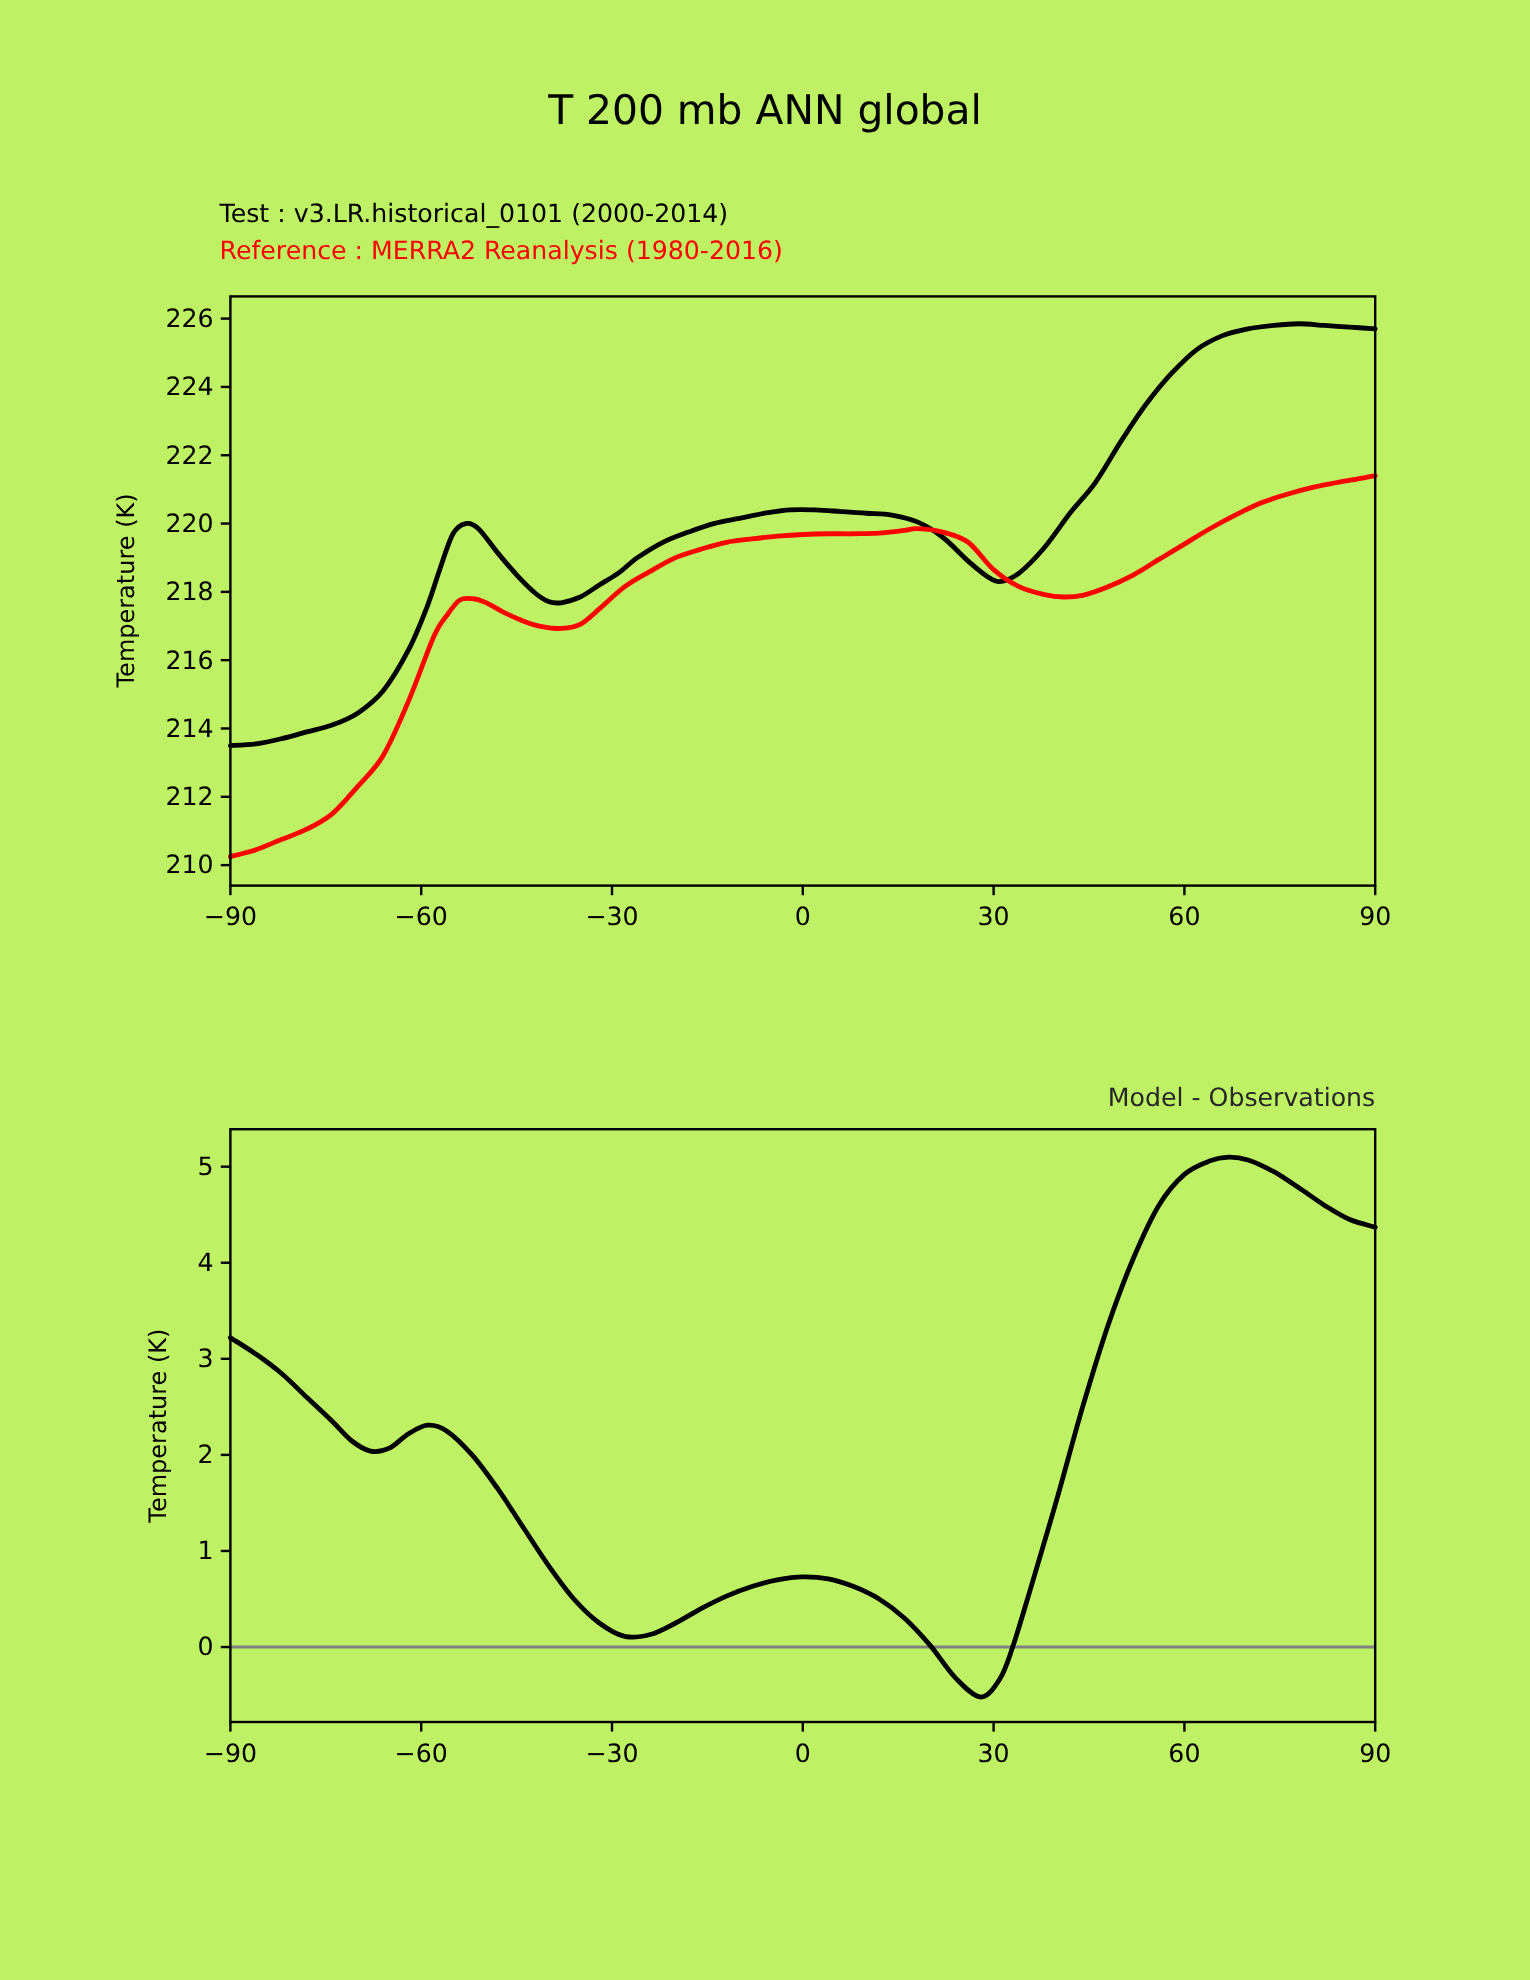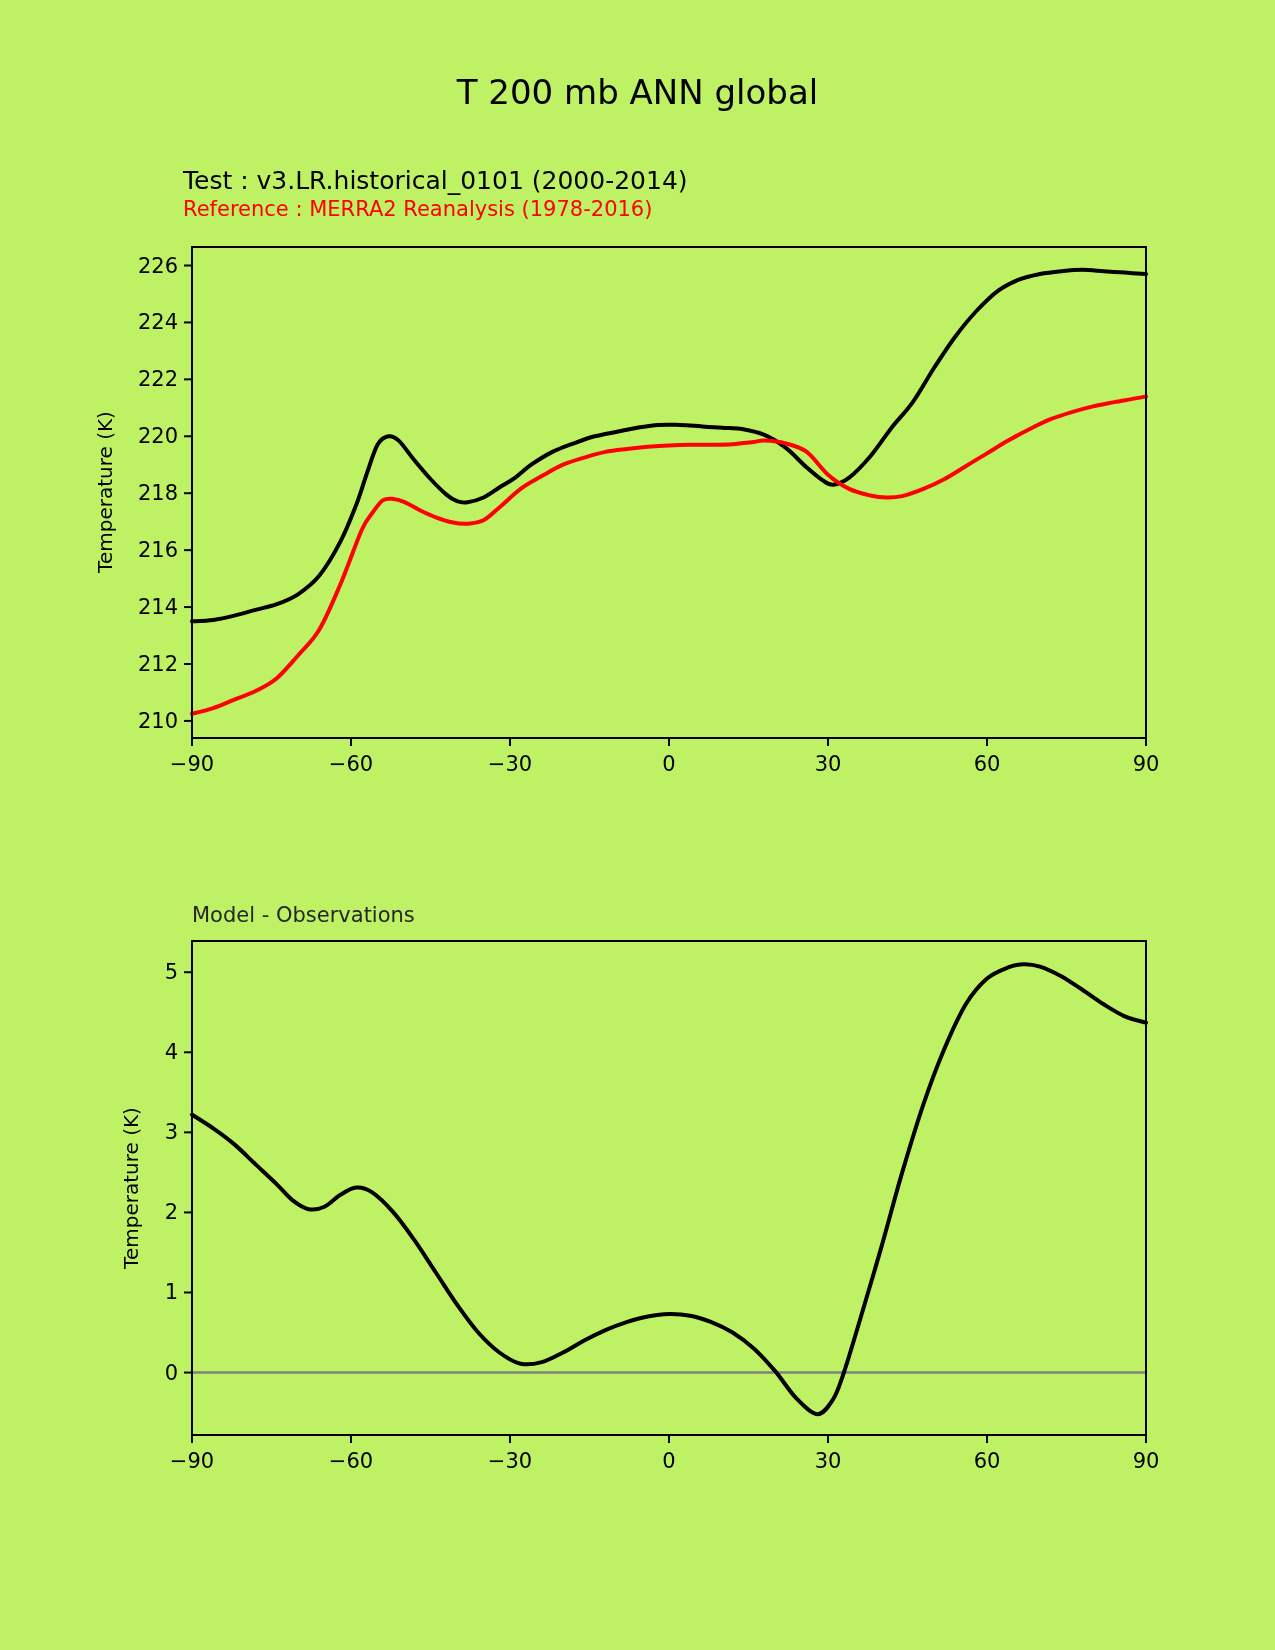--- a/index.html
+++ b/index.html
@@ -1,35 +1,35 @@
 <!DOCTYPE html>
 <html><head>
 <meta charset="utf-8">
 <style>
   html,body{margin:0;padding:0;background:#ffffff;}
   #figure{position:relative;width:1275px;height:1650px;background:#bef264;
           font-family:"DejaVu Sans","Liberation Sans",sans-serif;color:#000;}
   .abs{position:absolute;}
   #main-title{top:72px;left:0;width:1275px;text-align:center;font-size:34px;color:#000;}
-  #test-line{top:166px;left:183px;font-size:25px;color:#000000;}
+  #test-line{top:166px;left:183px;font-size:21px;color:#000000;}
   #ref-line{top:197px;left:183px;font-size:21px;color:#ff0000;}
-  #bottom-title{top:903px;left:192px;width:954px;text-align:left;font-size:21px;color:#262626;}
+  #bottom-title{top:903px;left:192px;width:954px;text-align:right;font-size:21px;color:#262626;}
   .ylabel{width:300px;height:28px;text-align:center;font-size:20px;
           transform:rotate(-90deg);color:#000;}
   #ylabel-top{left:-43px;top:478px;}
   #ylabel-bottom{left:-17px;top:1174px;}
   svg text{font-family:"DejaVu Sans","Liberation Sans",sans-serif;}
 </style>
 </head>
 <body>
 
 <div id="figure">
   <div class="abs" id="main-title">T 200 mb ANN global</div>
   <div class="abs" id="test-line">Test : v3.LR.historical_0101 (2000-2014)</div>
-  <div class="abs" id="ref-line">Reference : MERRA2 Reanalysis (1978-2016)</div>
+  <div class="abs" id="ref-line">Reference : MERRA2 Reanalysis (1980-2016)</div>
   <div class="abs ylabel" id="ylabel-top">Temperature (K)</div>
   <div class="abs ylabel" id="ylabel-bottom">Temperature (K)</div>
   <div class="abs" id="bottom-title">Model - Observations</div>
   <svg class="abs" id="canvas" width="1275" height="1650" viewBox="0 0 1275 1650" style="left:0;top:0;">
       <path d="M192.0 621.3C195.5 621.1 206.1 620.8 213.2 619.9C220.3 618.9 227.3 617.3 234.4 615.6C241.5 613.9 248.5 611.8 255.6 609.9C262.7 608.0 269.7 606.8 276.8 604.2C283.9 601.6 290.9 599.0 298.0 594.3C305.1 589.5 312.1 584.5 319.2 575.8C326.3 567.0 334.2 553.5 340.4 541.6C346.6 529.7 351.9 516.0 356.3 504.6C360.7 493.2 363.4 483.2 366.9 473.3C370.4 463.3 374.0 451.0 377.5 444.8C381.0 438.7 384.6 437.0 388.1 436.3C391.6 435.6 394.3 436.5 398.7 440.6C403.1 444.6 409.3 454.1 414.6 460.5C419.9 466.9 425.2 473.3 430.5 479.0C435.8 484.7 442.0 490.9 446.4 494.6C450.8 498.3 453.5 499.9 457.0 501.2C460.5 502.5 463.2 502.9 467.6 502.3C472.0 501.7 478.2 499.9 483.5 497.5C488.8 495.0 494.1 490.8 499.4 487.5C504.7 484.2 510.0 481.4 515.3 477.6C520.6 473.8 525.0 469.0 531.2 464.7C537.4 460.5 545.3 455.5 552.4 451.9C559.5 448.4 566.5 446.0 573.6 443.4C580.7 440.8 587.7 438.2 594.8 436.3C601.9 434.4 608.9 433.4 616.0 432.0C623.1 430.6 630.1 428.9 637.2 427.7C644.3 426.6 651.3 425.4 658.4 424.9C665.5 424.4 672.5 424.7 679.6 424.9C686.7 425.1 693.7 425.8 700.8 426.3C707.9 426.8 714.9 427.3 722.0 427.7C729.1 428.2 736.1 428.0 743.2 429.2C750.3 430.4 757.3 431.8 764.4 434.9C771.5 437.9 778.5 442.2 785.6 447.7C792.7 453.1 800.6 462.1 806.8 467.6C813.0 473.0 818.3 477.6 822.7 480.4C827.1 483.2 828.9 485.1 833.3 484.7C837.7 484.2 843.0 482.3 849.2 477.6C855.4 472.8 863.3 464.5 870.4 456.2C877.5 447.9 884.5 436.8 891.6 427.7C898.7 418.7 905.7 412.1 912.8 402.1C919.9 392.2 926.9 378.9 934.0 368.0C941.1 357.1 948.1 346.1 955.2 336.7C962.3 327.2 969.3 318.6 976.4 311.0C983.5 303.5 990.5 296.3 997.6 291.1C1004.7 285.9 1011.7 282.6 1018.8 279.7C1025.9 276.9 1032.9 275.5 1040.0 274.0C1047.1 272.6 1054.1 271.9 1061.2 271.2C1068.3 270.5 1075.3 269.8 1082.4 269.8C1089.5 269.8 1096.5 270.7 1103.6 271.2C1110.7 271.7 1117.7 272.1 1124.8 272.6C1131.9 273.1 1142.5 273.8 1146.0 274.0" fill="none" stroke="#000000" stroke-width="4" stroke-linecap="round"></path>
       <path d="M192.0 713.8C195.5 712.9 206.1 710.5 213.2 708.1C220.3 705.7 227.3 702.4 234.4 699.6C241.5 696.7 248.5 694.6 255.6 691.0C262.7 687.5 269.7 684.2 276.8 678.2C283.9 672.3 290.9 663.5 298.0 655.5C305.1 647.4 312.1 641.7 319.2 629.8C326.3 618.0 333.3 600.9 340.4 584.3C347.5 567.7 356.3 542.1 361.6 530.2C366.9 518.4 368.7 518.1 372.2 513.1C375.7 508.2 379.3 502.7 382.8 500.3C386.3 498.0 389.9 498.7 393.4 498.9C396.9 499.1 399.6 499.9 404.0 501.8C408.4 503.6 414.6 507.7 419.9 510.3C425.2 512.9 430.5 515.4 435.8 517.4C441.1 519.4 446.4 521.2 451.7 522.2C457.0 523.3 462.3 524.0 467.6 523.7C472.9 523.3 478.2 523.0 483.5 520.3C488.8 517.5 493.2 512.7 499.4 507.4C505.6 502.2 513.5 494.2 520.6 488.9C527.7 483.7 534.7 480.2 541.8 476.1C548.9 472.1 555.9 467.8 563.0 464.7C570.1 461.7 577.1 459.8 584.2 457.6C591.3 455.5 598.3 453.4 605.4 451.9C612.5 450.5 619.5 449.9 626.6 449.1C633.7 448.2 640.7 447.4 647.8 446.8C654.9 446.2 661.9 445.7 669.0 445.4C676.1 445.1 683.1 444.9 690.2 444.8C697.3 444.7 704.3 444.9 711.4 444.8C718.5 444.7 725.5 444.7 732.6 444.3C739.7 443.8 748.5 442.6 753.8 442.0C759.1 441.4 759.1 440.3 764.4 440.6C769.7 440.8 778.5 441.5 785.6 443.4C792.7 445.3 799.7 446.7 806.8 451.9C813.9 457.2 820.9 468.5 828.0 474.7C835.1 480.9 842.1 485.5 849.2 488.9C856.3 492.4 864.2 494.1 870.4 495.5C876.6 496.9 881.0 497.4 886.3 497.5C891.6 497.6 896.0 497.5 902.2 496.1C908.4 494.6 916.3 491.8 923.4 488.9C930.5 486.1 937.5 482.8 944.6 479.0C951.7 475.2 958.7 470.4 965.8 466.2C972.9 461.9 979.9 457.6 987.0 453.4C994.1 449.1 1001.1 444.6 1008.2 440.6C1015.3 436.5 1022.3 432.7 1029.4 429.2C1036.5 425.6 1043.5 422.1 1050.6 419.2C1057.7 416.4 1064.7 414.2 1071.8 412.1C1078.9 410.0 1085.9 408.1 1093.0 406.4C1100.1 404.7 1107.1 403.5 1114.2 402.1C1121.3 400.8 1130.1 399.4 1135.4 398.4C1140.7 397.5 1144.2 396.8 1146.0 396.4" fill="none" stroke="#ff0000" stroke-width="4" stroke-linecap="round"></path>
       <rect x="192" y="247" width="954" height="491" fill="none" stroke="#000000" stroke-width="2"></rect>
       <line x1="192" x2="192" y1="738" y2="746" stroke="#000" stroke-width="2"></line>
       <text x="192" y="771" text-anchor="middle" font-size="21px" fill="#000">−90</text>
       <line x1="351" x2="351" y1="738" y2="746" stroke="#000" stroke-width="2"></line>

